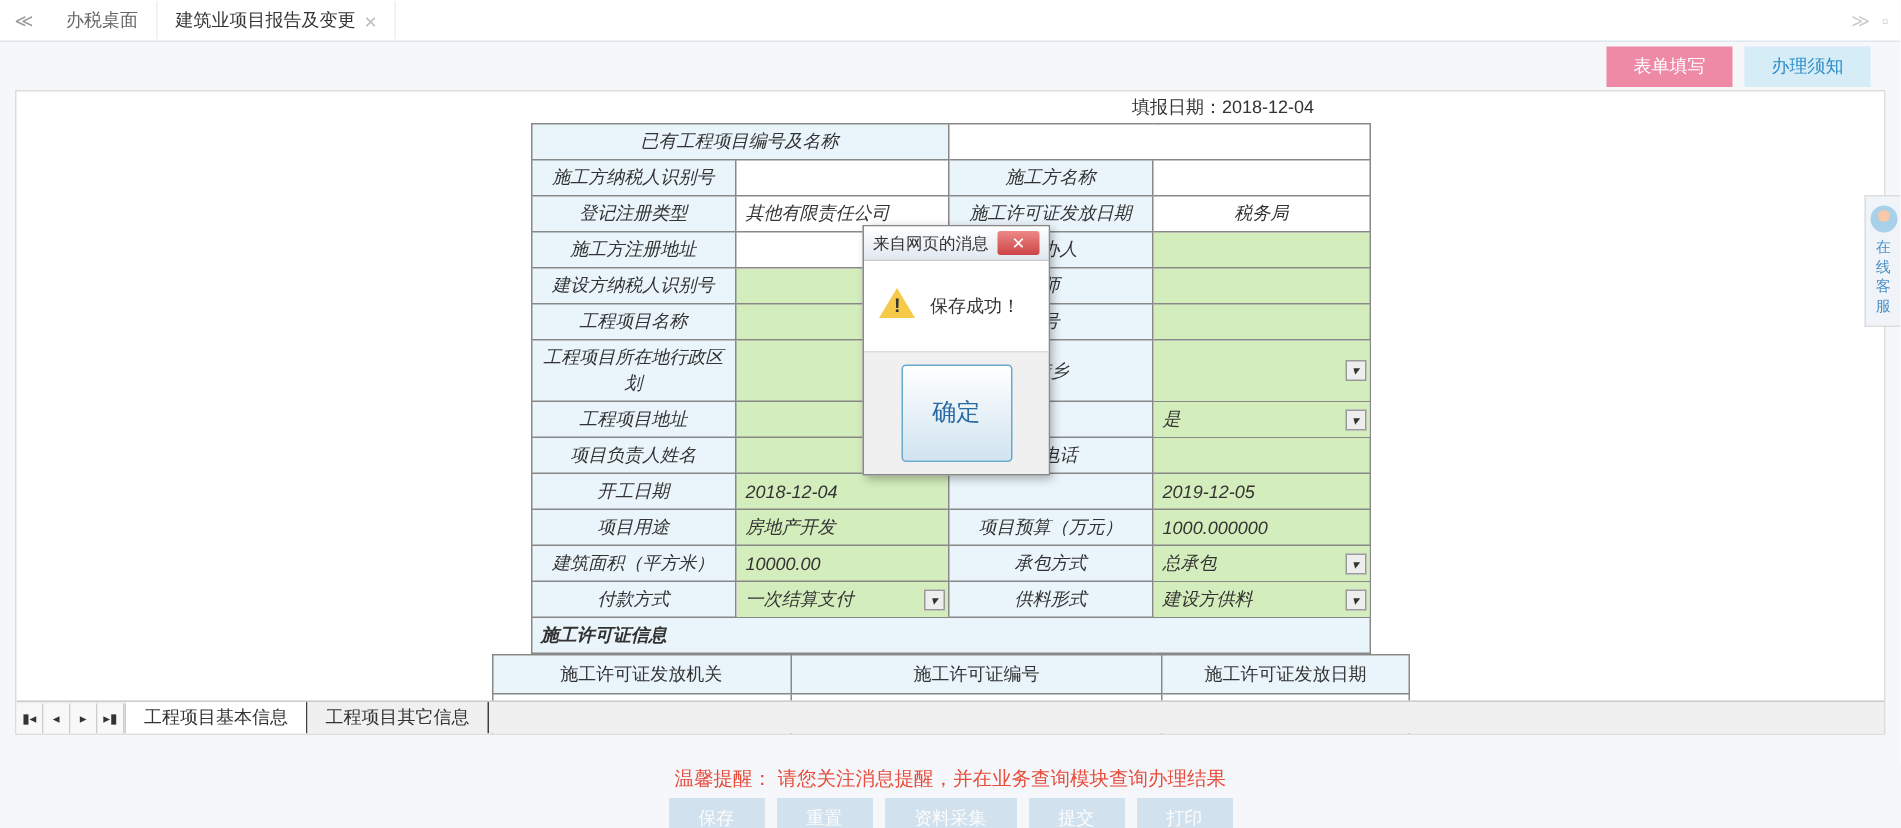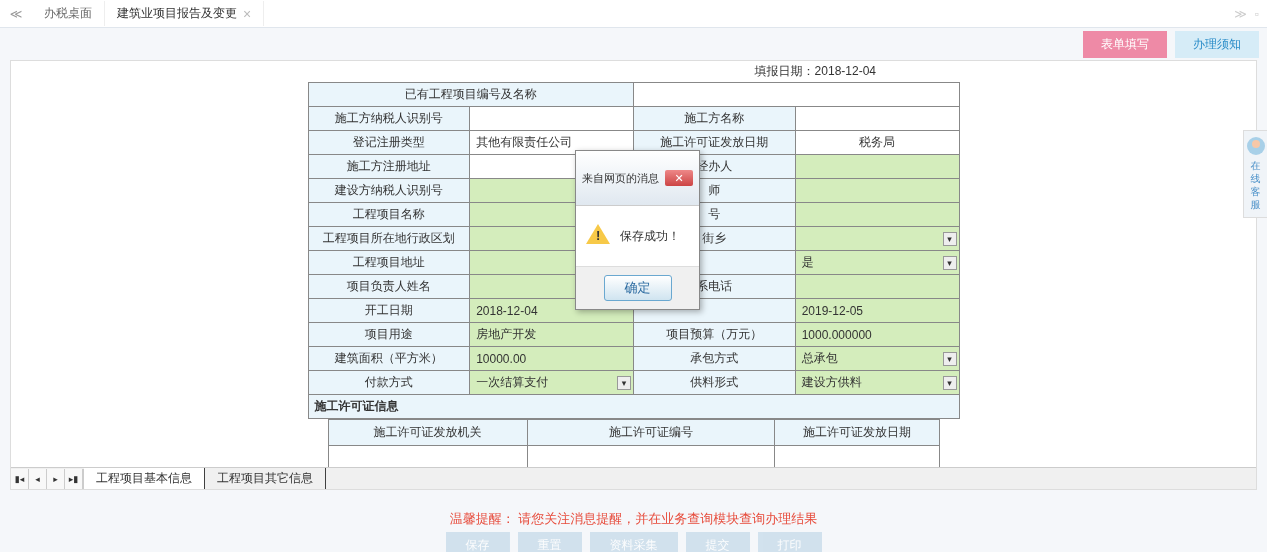--- a/index.html
+++ b/index.html
@@ -7,30 +7,30 @@
     
     .top-bar { height: 28px; background: #fff; border-bottom: 1px solid #e0e6ed; display: flex; align-items: center; padding: 0 8px; }
     .nav-arrow { width: 16px; text-align: center; color: #999; cursor: pointer; }
     .tabs { display: flex; align-items: center; margin-left: 8px; }
     .tab { padding: 4px 12px; color: #666; border-right: 1px solid #eee; display: flex; align-items: center; gap: 6px; cursor: pointer; }
     .tab.active { color: #333; }
     .tab-close { color: #bbb; font-size: 14px; }
     .top-right { margin-left: auto; display: flex; gap: 8px; color: #ccc; }
     .top-right span { cursor: pointer; }
     
-    .sub-bar { height: 32px; display: flex; align-items: center; justify-content: flex-end; padding: 0 8px; gap: 8px; }
+    .sub-bar { height: 32px; display: flex; align-items: center; justify-content: flex-end; padding: 0 20px; gap: 8px; }
     .sub-btn { padding: 5px 18px; font-size: 12px; border: none; cursor: pointer; }
     .sub-btn.pink { background: #ee8aa6; color: #fff; }
     .sub-btn.blue { background: #d6ecf7; color: #2a8cc8; text-align: right; }
     
     .content-area { border: 1px solid #ddd; margin: 0 10px; background: #fff; height: 430px; overflow: hidden; position: relative; }
     
     .fill-date { text-align: right; padding: 2px 380px 2px 0; font-size: 12px; color: #333; }
     
-    .form-table { width: 652px; margin: 0 auto; border-collapse: collapse; }
+    .form-table { width: 560px; margin: 0 auto; border-collapse: collapse; font-style: italic; }
     .form-table td { border: 1px solid #888; padding: 3px 6px; height: 22px; font-size: 12px; vertical-align: middle; }
     .label-cell { background: #eaf5fb; text-align: center; }
     .val-cell { background: #d4edbc; }
     .val-white { background: #fff; }
     .dropdown-cell { position: relative; padding-right: 18px !important; }
     .dropdown-arrow { position: absolute; right: 2px; top: 50%; transform: translateY(-50%); width: 14px; height: 14px; background: #eee; border: 1px solid #999; text-align: center; line-height: 12px; font-size: 9px; }
     
     .section-title { background: #eaf5fb; font-weight: bold; padding: 4px 8px; }
     
     .permit-table { width: 612px; margin: 0 auto; border-collapse: collapse; }
@@ -49,28 +49,28 @@
     .warning-label { color: #e74c3c; }
     .action-btns { display: flex; justify-content: center; gap: 8px; }
     .act-btn { padding: 5px 20px; background: #c3d9e8; color: #fff; border: none; font-size: 12px; cursor: pointer; opacity: 0.7; }
     
     .float-help { position: absolute; right: 0; top: 130px; width: 24px; background: #f0f4f8; border: 1px solid #ddd; border-right: none; padding: 6px 2px; text-align: center; cursor: pointer; }
     .help-icon { width: 18px; height: 18px; border-radius: 50%; background: #a8d0e8; margin: 0 auto 4px; position: relative; }
     .help-icon::after { content: ""; position: absolute; width: 8px; height: 8px; background: #f8c8a8; border-radius: 50%; top: 3px; left: 5px; }
     .help-text { font-size: 10px; color: #4a90c8; line-height: 13px; }
     
     .modal { position: absolute; left: 575px; top: 150px; width: 125px; background: #f0f0f0; border: 1px solid #888; box-shadow: 2px 2px 6px rgba(0,0,0,0.3); }
-    .modal-title { background: linear-gradient(#fff, #e0e8f0); padding: 19px 6px; font-size: 11px; display: flex; align-items: center; justify-content: space-between; border-bottom: 1px solid #ccc; }
+    .modal-title { background: linear-gradient(#fff, #e0e8f0); padding: 3px 6px; font-size: 11px; display: flex; align-items: center; justify-content: space-between; border-bottom: 1px solid #ccc; }
     .modal-close-btn { width: 28px; height: 16px; background: linear-gradient(#e88, #c44); border-radius: 2px; color: #fff; font-size: 11px; display: flex; align-items: center; justify-content: center; cursor: pointer; }
     .modal-body { padding: 18px 10px; display: flex; align-items: center; gap: 10px; background: #fff; }
     .warn-icon { width: 24px; height: 24px; position: relative; }
     .warn-tri { width: 0; height: 0; border-left: 12px solid transparent; border-right: 12px solid transparent; border-bottom: 20px solid #f7c948; position: absolute; }
     .warn-exc { position: absolute; left: 10px; top: 4px; font-size: 13px; font-weight: bold; color: #333; }
     .modal-footer { padding: 8px; text-align: center; background: #f0f0f0; border-top: 1px solid #ddd; }
-    .modal-ok { padding: 3px 20px; background: linear-gradient(#fff, #d0e4f0); border: 1px solid #6aa8d0; border-radius: 3px; font-size: 13px; cursor: pointer; color: #2a6aa0; }
+    .modal-ok { padding: 21px 20px; background: linear-gradient(#fff, #d0e4f0); border: 1px solid #6aa8d0; border-radius: 3px; font-size: 16px; cursor: pointer; color: #2a6aa0; }
   </style>
 </head>
 <body>
 
 <div class="top-bar">
   <span class="nav-arrow">≪</span>
   <div class="tabs">
     <div class="tab">
         <span>办税桌面</span>
       </div>

